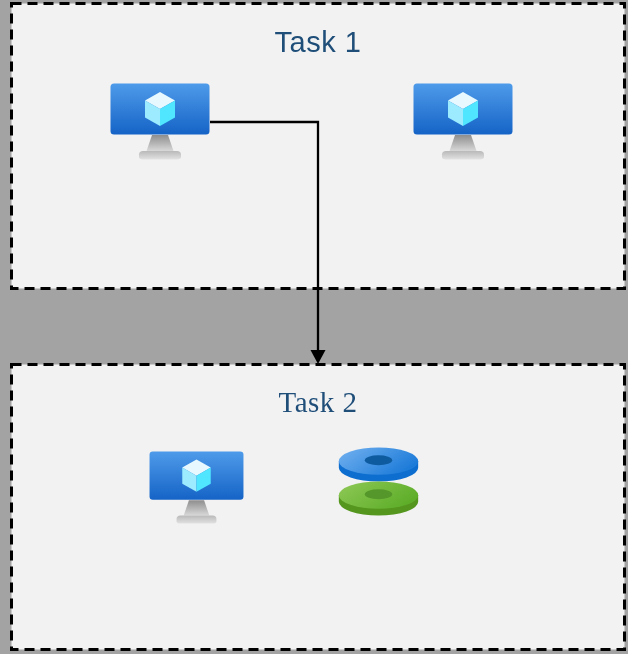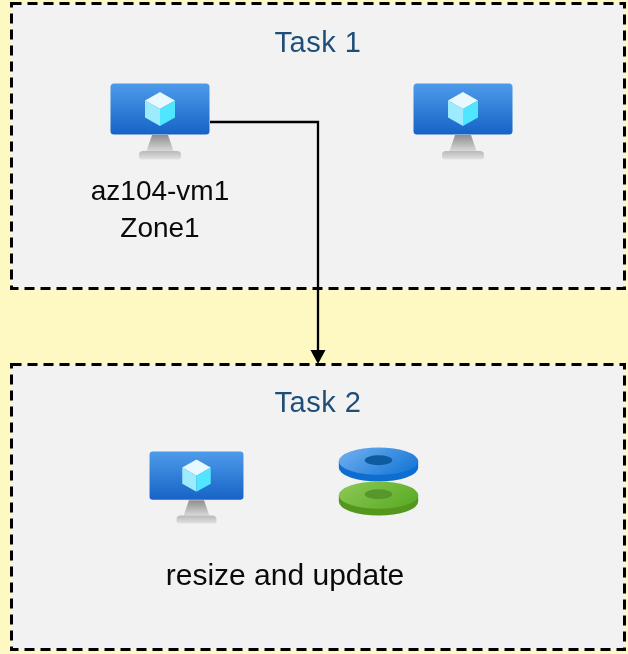--- a/index.html
+++ b/index.html
@@ -1,32 +1,32 @@
 <!DOCTYPE html>
 <html><head>
 <meta charset="utf-8">
 <style>
   html,body{margin:0;padding:0;background:#ffffff;}
   .stage{
     position:relative;
     width:628px;height:654px;
-    background:#fef9c3;
+    background:#a3a3a3;
     font-family:"Liberation Sans", sans-serif;
     overflow:hidden;
   }
   .layer{position:absolute;left:0;top:0;width:628px;height:654px;}
   .task-title{
     position:absolute;left:10px;width:616px;
     text-align:center;
     font-size:29px;
     color:#1F4E79;
     letter-spacing:0.5px;
   }
   #task1-title{top:26px;}
-  #task2-title{top:386px;}
+  #task2-title{top:386px;font-family:Liberation Serif, serif;}
   .vm-label{
     position:absolute;width:220px;
     text-align:center;
     font-size:28px;color:#0a0a0a;
     line-height:37px;
   }
   #vm1-label{left:50px;top:172px;}
   #vm2-label{left:353px;top:172px;}
   .caption{
     position:absolute;left:35px;top:558px;width:500px;
@@ -91,33 +91,28 @@
     <rect x="11.5" y="364.5" width="613" height="285" fill="#F2F2F2" stroke="#000000" stroke-width="3" stroke-dasharray="10 6"></rect>
     <path d="M210 122 H318 V351" fill="none" stroke="#000000" stroke-width="2.3"></path>
     <polygon points="310.5,350 325.5,350 318,364" fill="#000000"></polygon>
   </svg>
 
   <div id="task1-title" class="task-title">Task 1</div>
 
   <svg id="vm1-icon" class="icon-abs" viewBox="0 0 100 78">
       <use href="#vm-sym"></use>
     </svg>
-  <div id="vm1-label" class="vm-label">
-    <div>az104-vm1</div>
-    <div>Zone1</div>
-  </div>
 
   <svg id="vm2-icon" class="icon-abs" viewBox="0 0 100 78">
       <use href="#vm-sym"></use>
     </svg>
 
   <div id="task2-title" class="task-title">Task 2</div>
 
   <svg id="task2-vm-icon" class="icon-abs" viewBox="0 0 100 78">
       <use href="#vm-sym"></use>
     </svg>
   <svg id="disks-icon" class="icon-abs" viewBox="0 0 90 76">
       <use href="#disks-sym"></use>
     </svg>
 
-  <div class="caption">resize and update</div>
 
 </div>
 
 </body></html>

